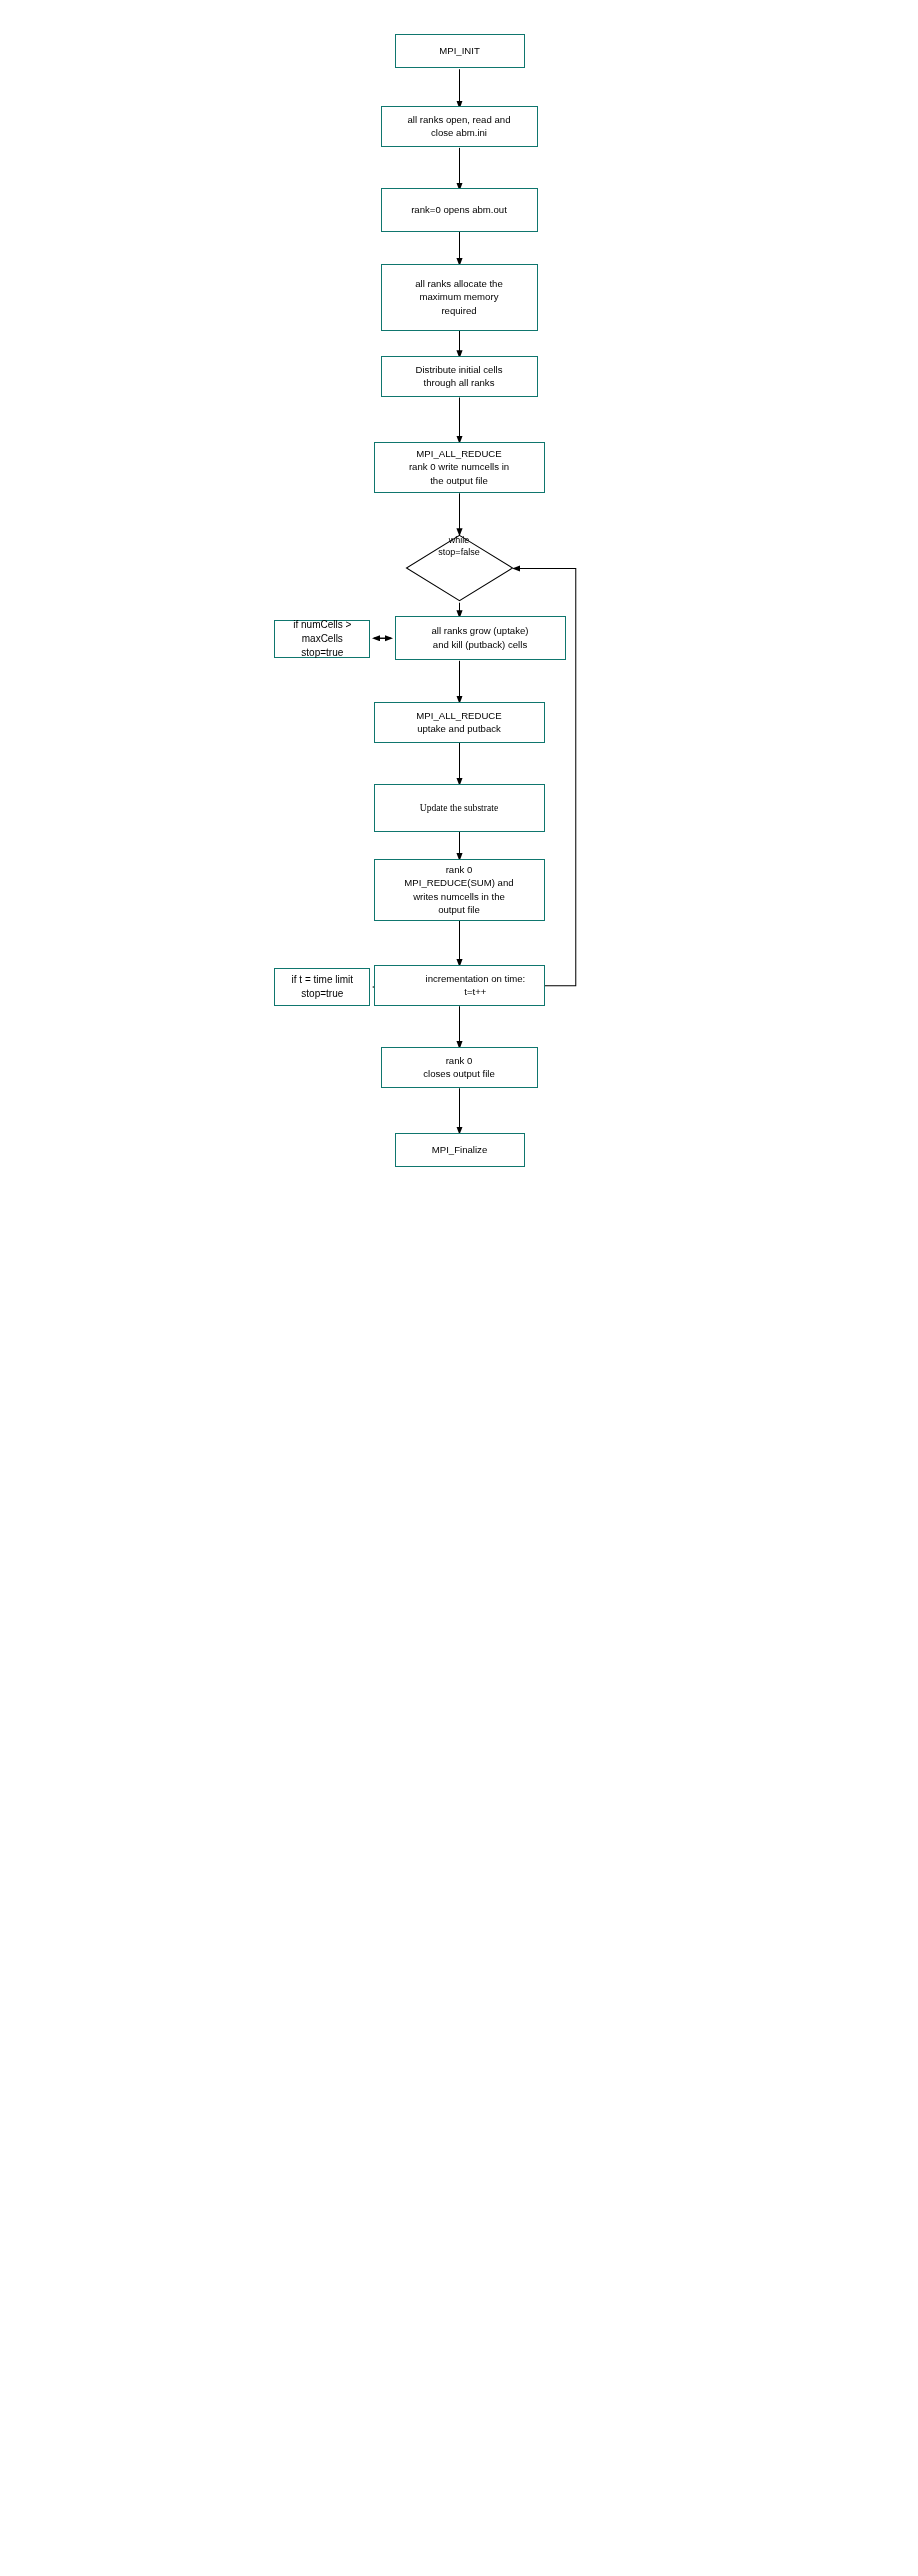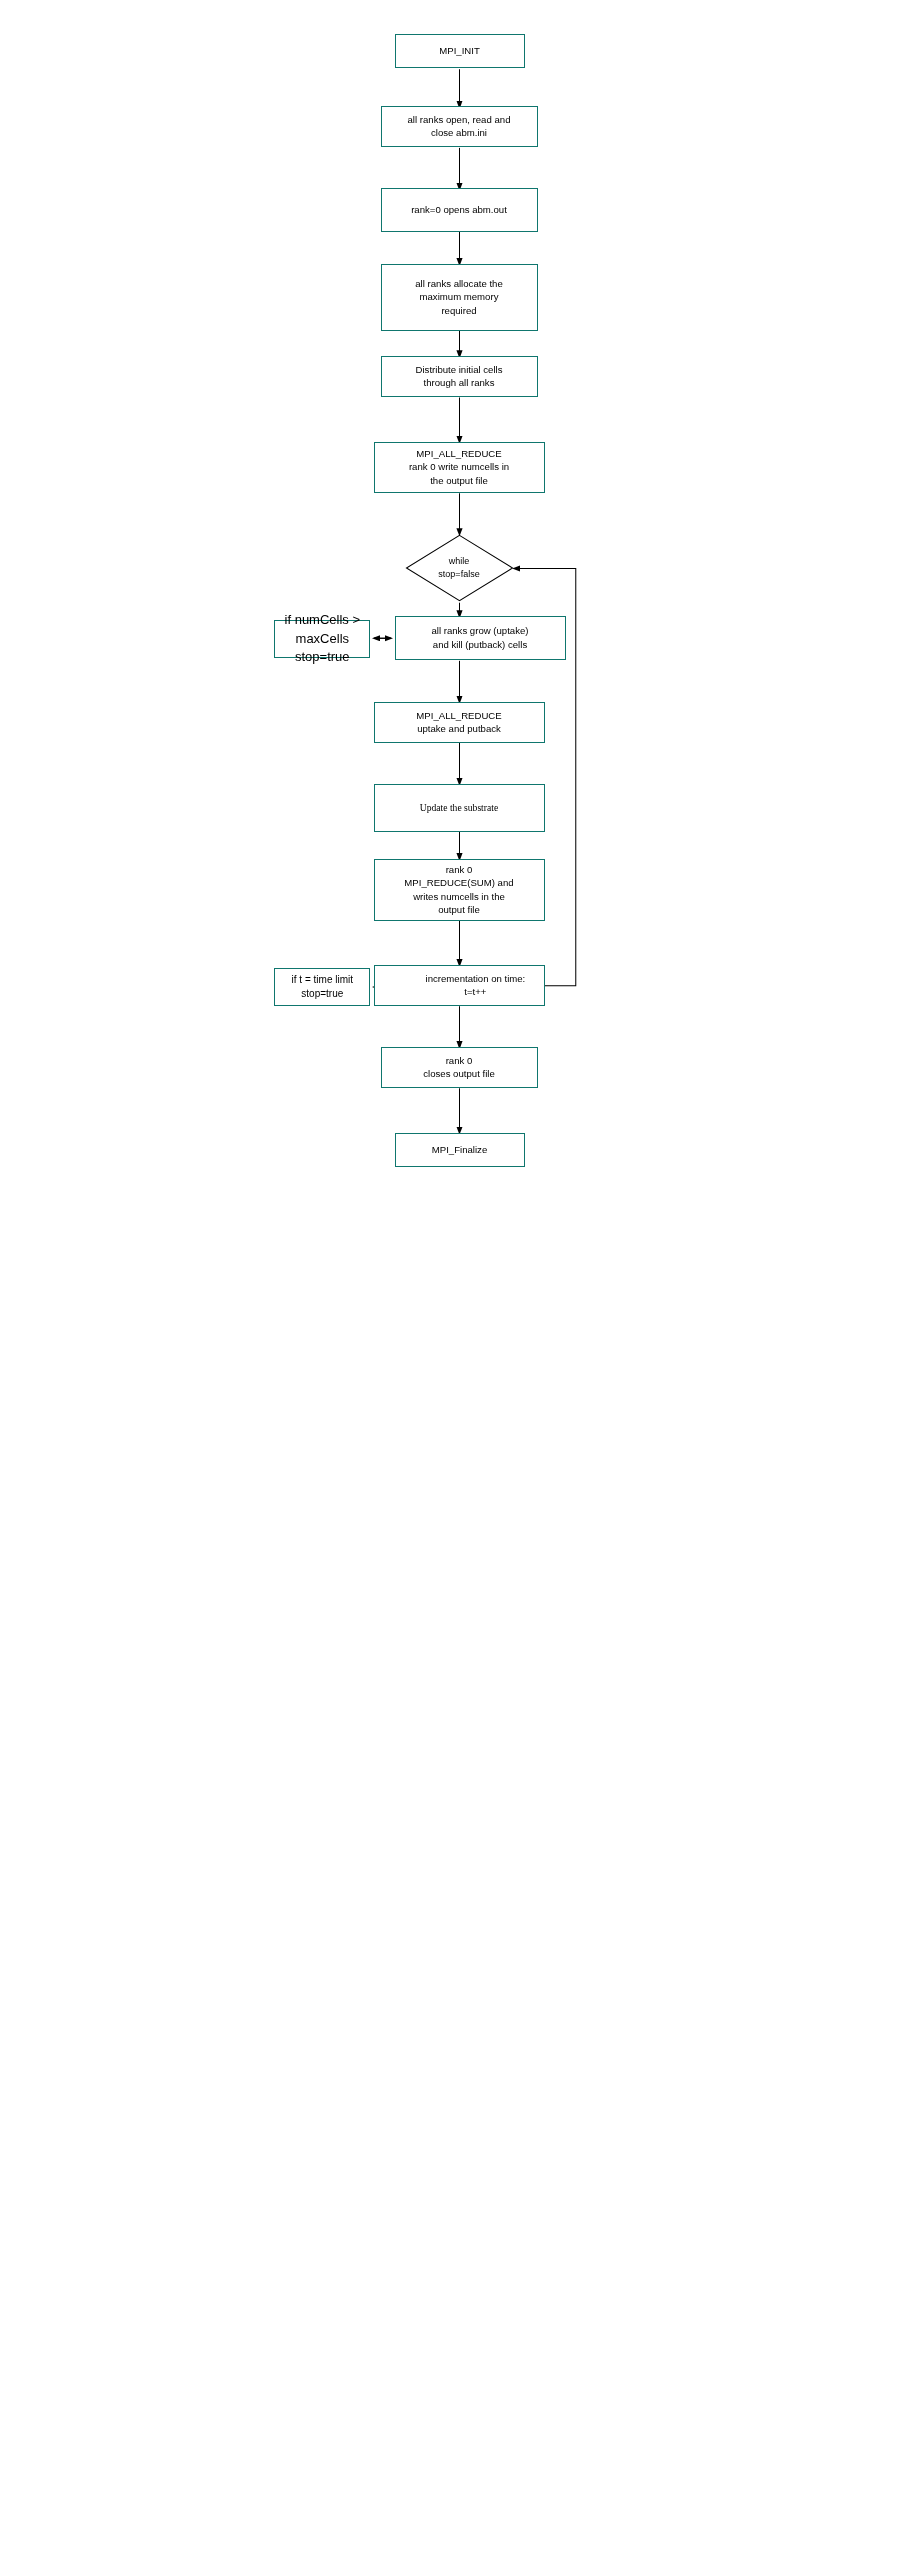--- a/index.html
+++ b/index.html
@@ -107,21 +107,21 @@
   </div>
 
   <div class="flow-box" style="left:106px; top:428px; width:171px; height:51px;">
     <span>MPI_ALL_REDUCE<br>rank 0 write numcells in<br>the output file</span>
   </div>
 
   <div style="position:absolute; left:137px; top:520px; width:109px; height:68px;">
     <svg width="109" height="68" xmlns="http://www.w3.org/2000/svg" style="position:absolute;top:0;left:0;" viewBox="0 0 160 100">
       <polygon points="80,2 158,50 80,98 2,50" fill="white" stroke="black" stroke-width="1.5"></polygon>
     </svg>
-    <div style="position:absolute;top:0;left:0;width:109px;height:68px;display:flex;align-items:center;justify-content:center;text-align:center;z-index:2;">
+    <div style="position:absolute;top:0;left:0;width:109px;height:68px;display:flex;align-items:flex-start;justify-content:center;text-align:center;z-index:2;">
       <span style="font-size:9px; line-height:1.4;">while<br>stop=false</span>
     </div>
   </div>
 
   <div class="flow-box" style="left:106px; top:602px; width:171px; height:44px;margin-left:21px;">
     <span>all ranks grow (uptake)<br>and kill (putback) cells</span>
   </div>
 
   <div class="flow-box" style="left:106px; top:688px; width:171px; height:41px;">
     <span>MPI_ALL_REDUCE<br>uptake and putback</span>
@@ -141,21 +141,21 @@
 
   <div class="flow-box" style="left:113px; top:1033px; width:157px; height:41px;">
     <span>rank 0<br>closes output file</span>
   </div>
 
   <div class="flow-box" style="left:127px; top:1119px; width:130px; height:34px;">
     <span>MPI_Finalize</span>
   </div>
 
   <div class="flow-box" style="left:6.8px; top:606px; width:96px; height:38px;">
-    <span style="font-size:13px;">if numCells &gt; maxCells<br>stop=true</span>
+    <span style="font-size:10px;">if numCells &gt; maxCells<br>stop=true</span>
   </div>
 
   <div class="flow-box" style="left:6.8px; top:954px; width:96px; height:38px;">
     <span style="font-size:10px;">if t = time limit<br>stop=true</span>
   </div>
 
 </div>
 
 
 </body></html>

